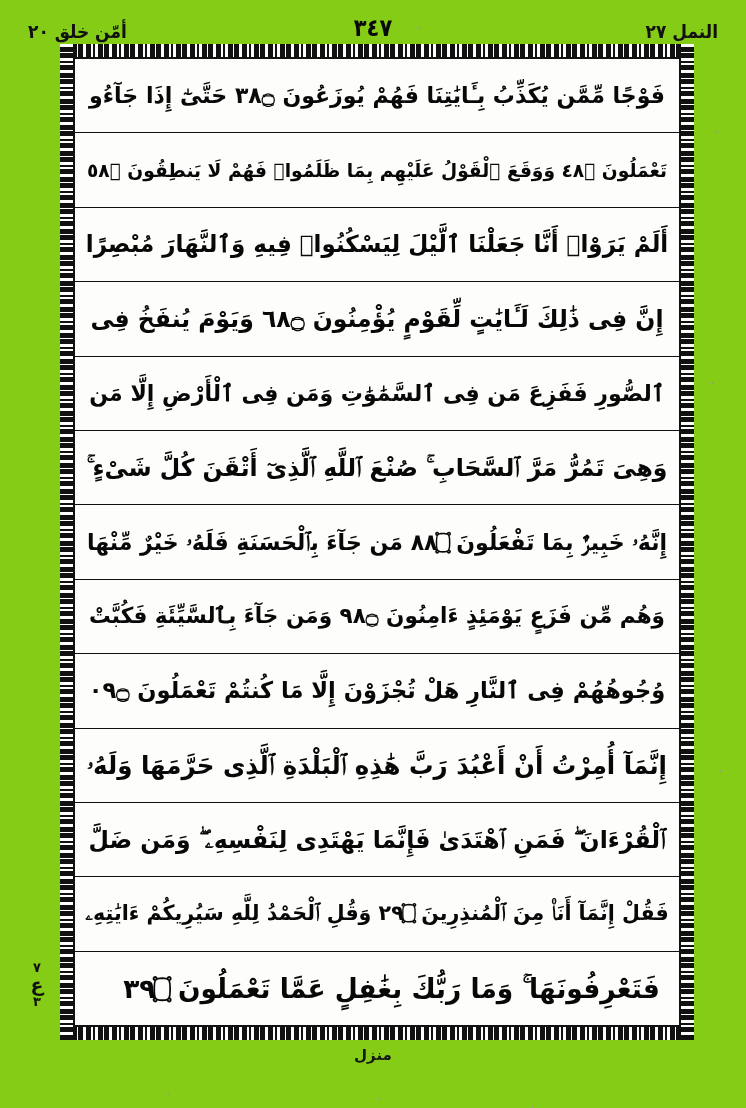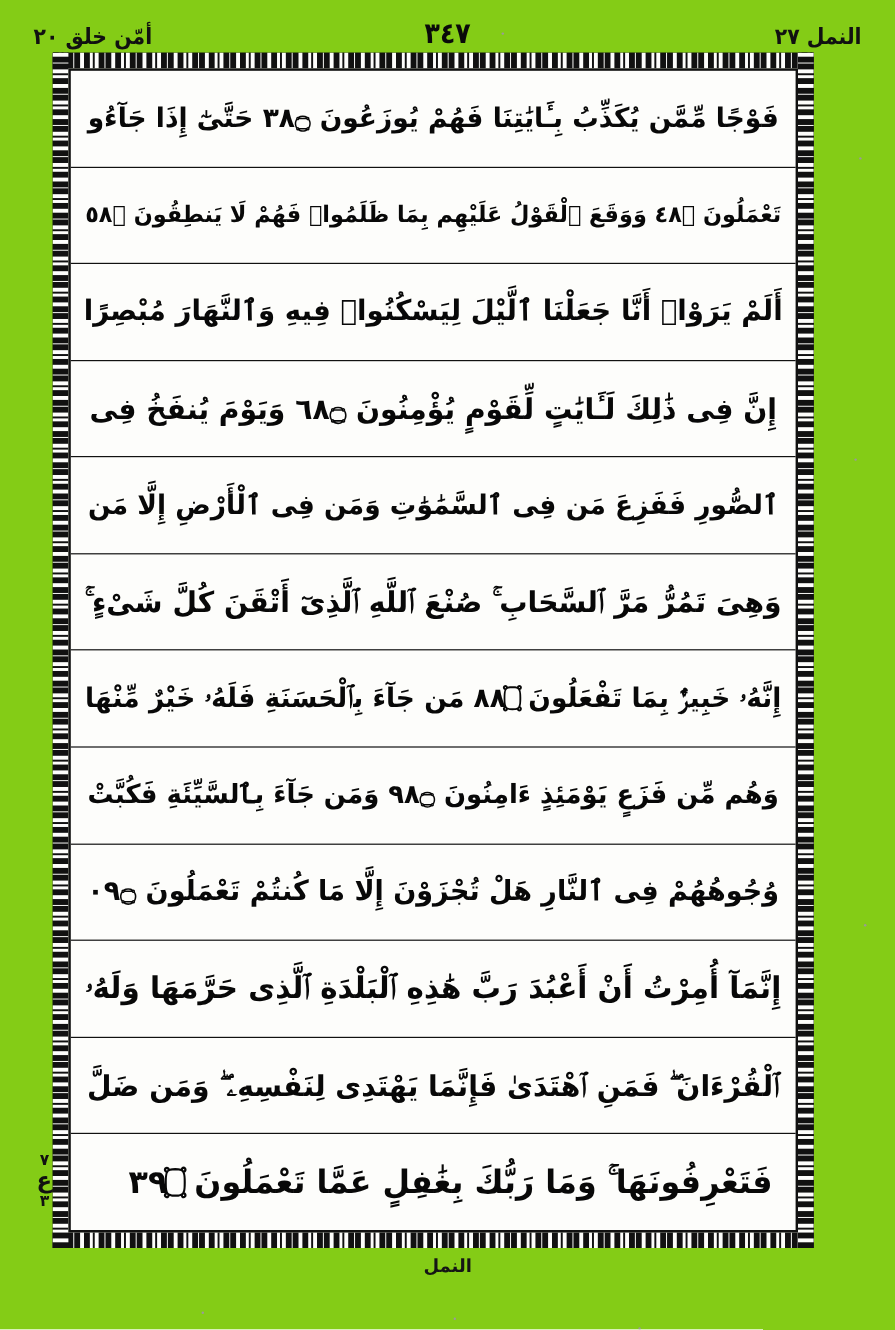--- a/index.html
+++ b/index.html
@@ -55,21 +55,21 @@
     transform: scaleY(1.15);
     position: absolute;
     left: 0; right: 0;
     text-align: center;
     bottom: 0;
   }
 
   
   #frame-outer {
     position: absolute;
-    left: 44px;
+    left: 60px;
     top: 44px;
     width: 634px;
     height: 996px;
     box-sizing: border-box;
   }
   .orn-band {
     position: absolute;
     background-repeat: repeat;
     background-color: #101010;
   }
@@ -247,33 +247,36 @@
         <div class="ayah-line">
           <div class="ayah-text" style="font-size: 23px;">وُجُوهُهُمْ فِى ٱلنَّارِ هَلْ تُجْزَوْنَ إِلَّا مَا كُنتُمْ تَعْمَلُونَ ۝٩٠</div>
         </div>
         <div class="ayah-line">
           <div class="ayah-text" style="font-size: 25px;">إِنَّمَآ أُمِرْتُ أَنْ أَعْبُدَ رَبَّ هَٰذِهِ ٱلْبَلْدَةِ ٱلَّذِى حَرَّمَهَا وَلَهُۥ</div>
         </div>
         <div class="ayah-line">
           <div class="ayah-text" style="font-size: 24px;">ٱلْقُرْءَانَ ۖ فَمَنِ ٱهْتَدَىٰ فَإِنَّمَا يَهْتَدِى لِنَفْسِهِۦ ۖ وَمَن ضَلَّ</div>
         </div>
         <div class="ayah-line">
+          <div class="ayah-text" style="font-size: 21px;">فَقُلْ إِنَّمَآ أَنَا۠ مِنَ ٱلْمُنذِرِينَ ۝٩٢ وَقُلِ ٱلْحَمْدُ لِلَّهِ سَيُرِيكُمْ ءَايَٰتِهِۦ</div>
+        </div>
+        <div class="ayah-line">
           <div class="ayah-text" style="font-size: 27px;">فَتَعْرِفُونَهَا ۚ وَمَا رَبُّكَ بِغَٰفِلٍ عَمَّا تَعْمَلُونَ ۝٩٣</div>
         </div>
       </div>
     </div>
   </div>
 
   <div id="ruku-marker">
     <span class="rk-num">٧</span>
     <span class="rk-ain">ع</span>
     <span class="rk-den">٣</span>
   </div>
 
-  <div id="manzil">النمل</div>
+  <div id="manzil">منزل</div>
 
   <div class="speckle" style="left:716px;top:131px;"></div>
   <div class="speckle" style="left:712px;top:382px;"></div>
   <div class="speckle" style="left:720px;top:770px;"></div>
   <div class="speckle" style="left:168px;top:1093px;"></div>
   <div class="speckle" style="left:378px;top:1098px;"></div>
   <div class="speckle" style="left:532px;top:1106px;"></div>
   <div class="speckle" style="left:418px;top:27px;"></div>
 
 </div>

